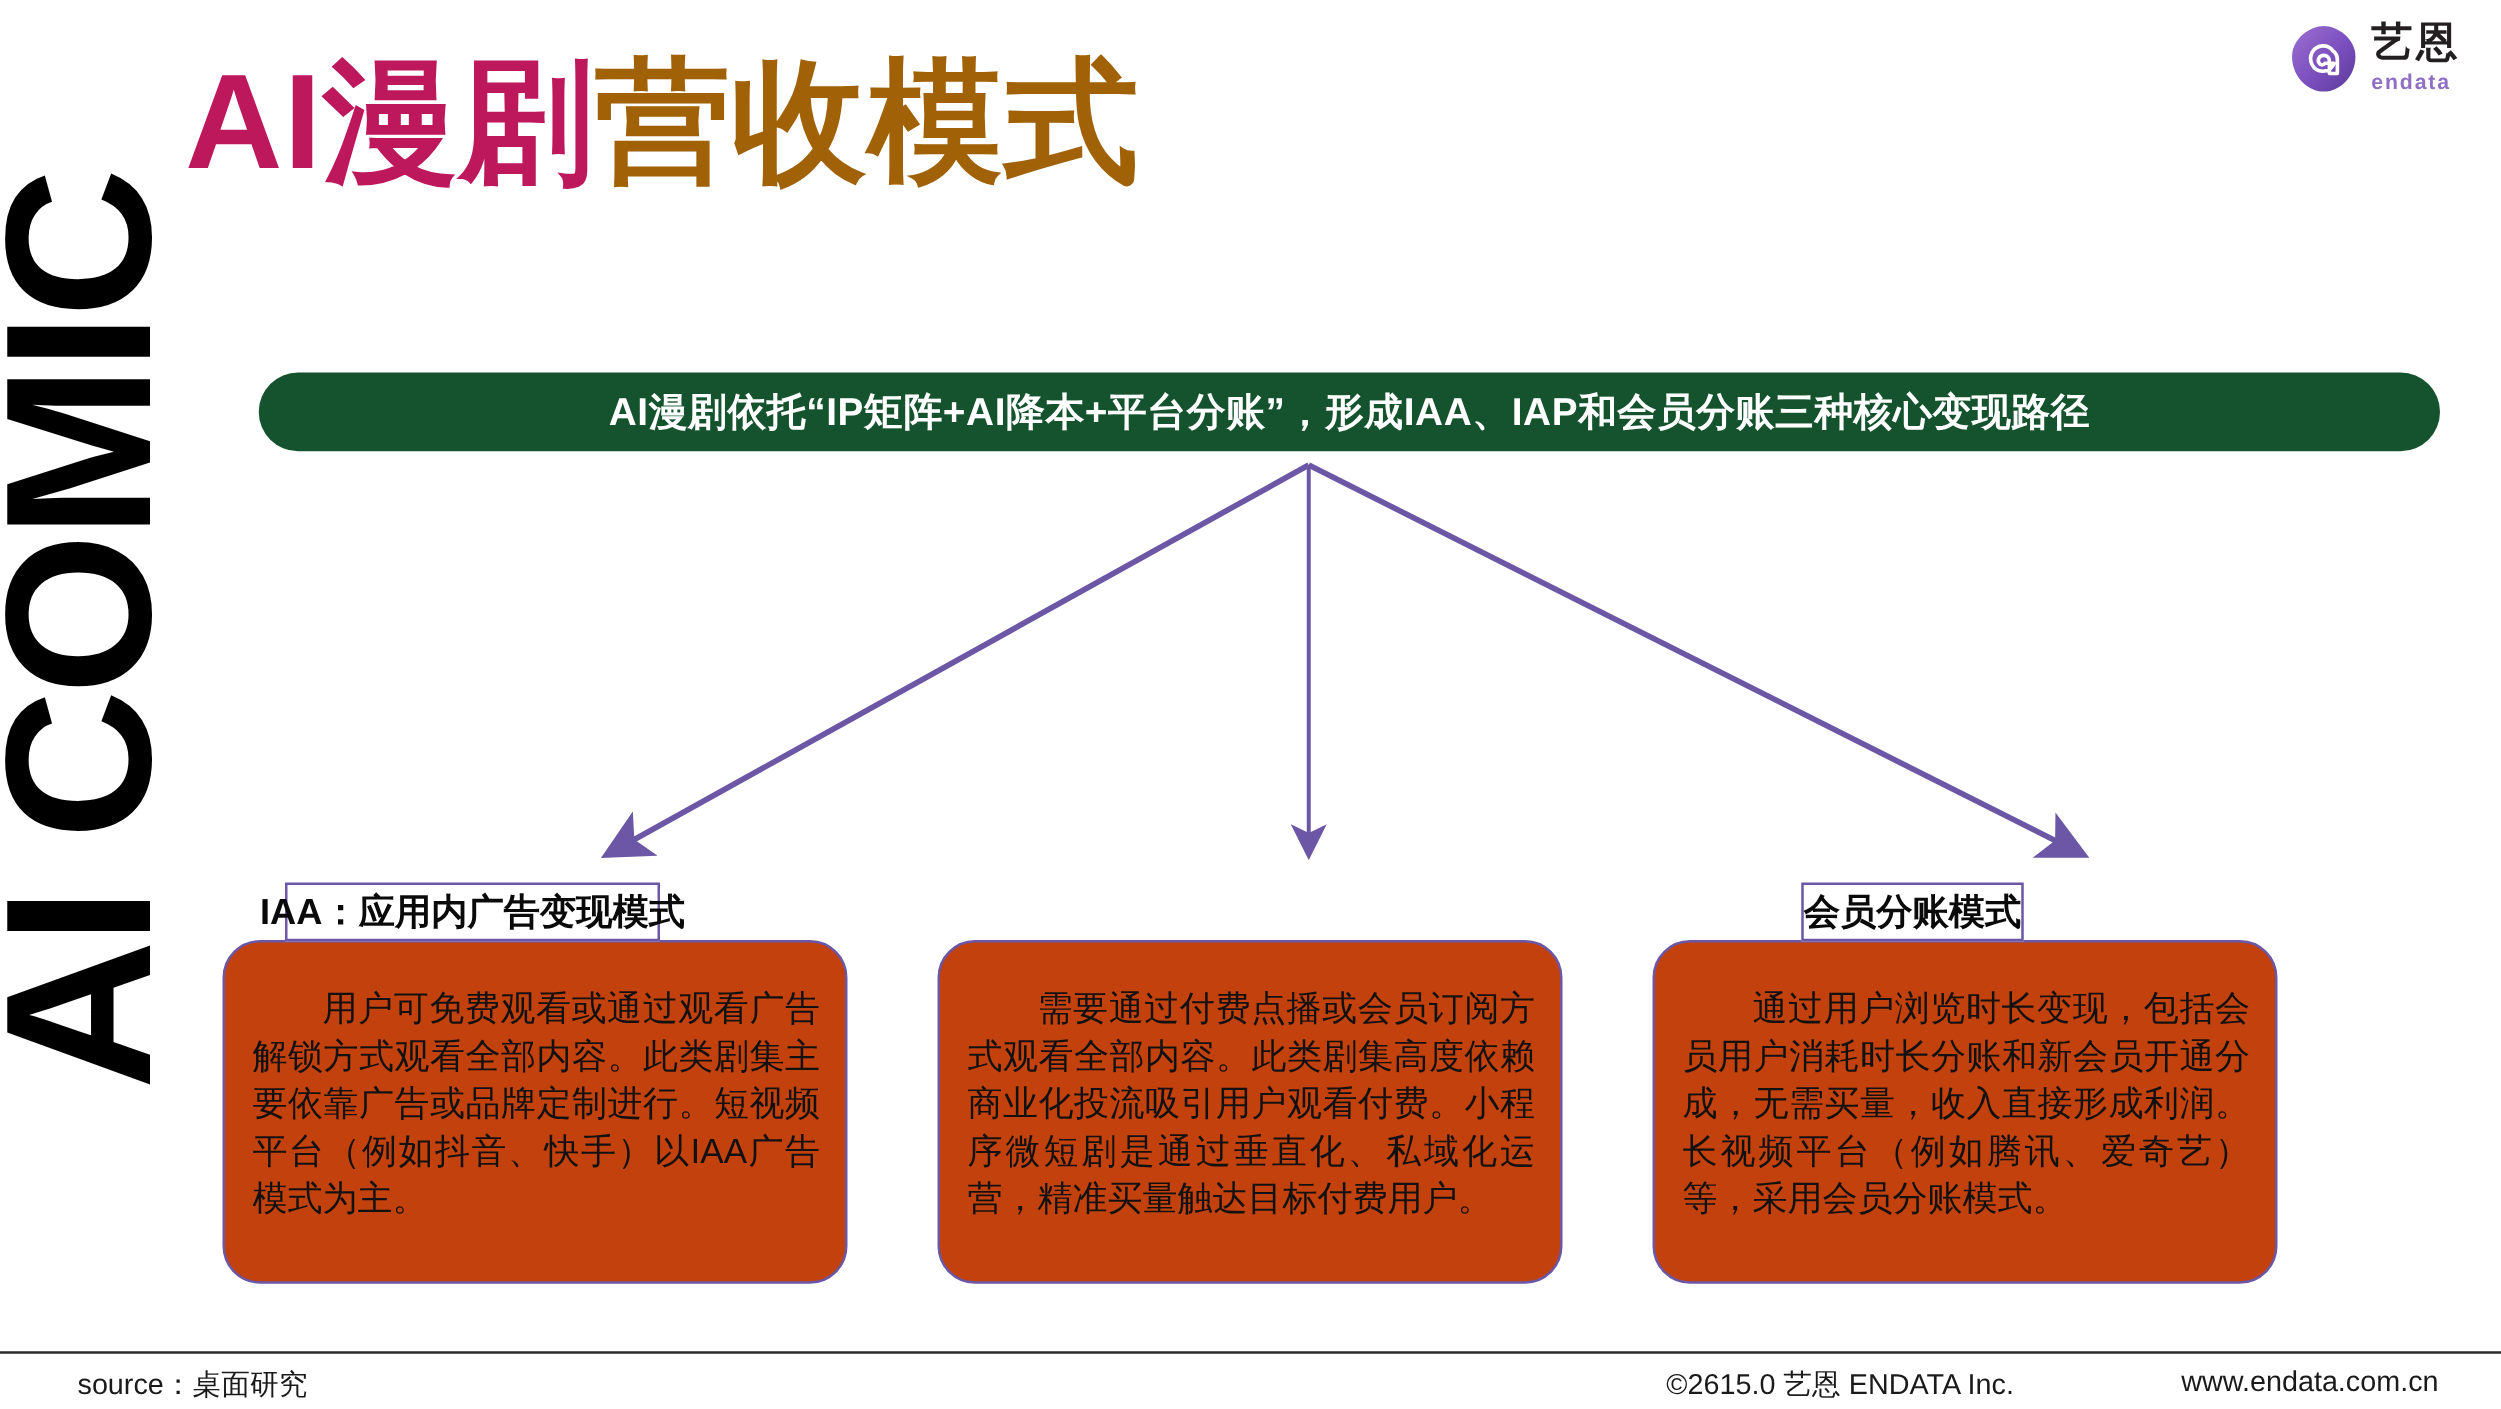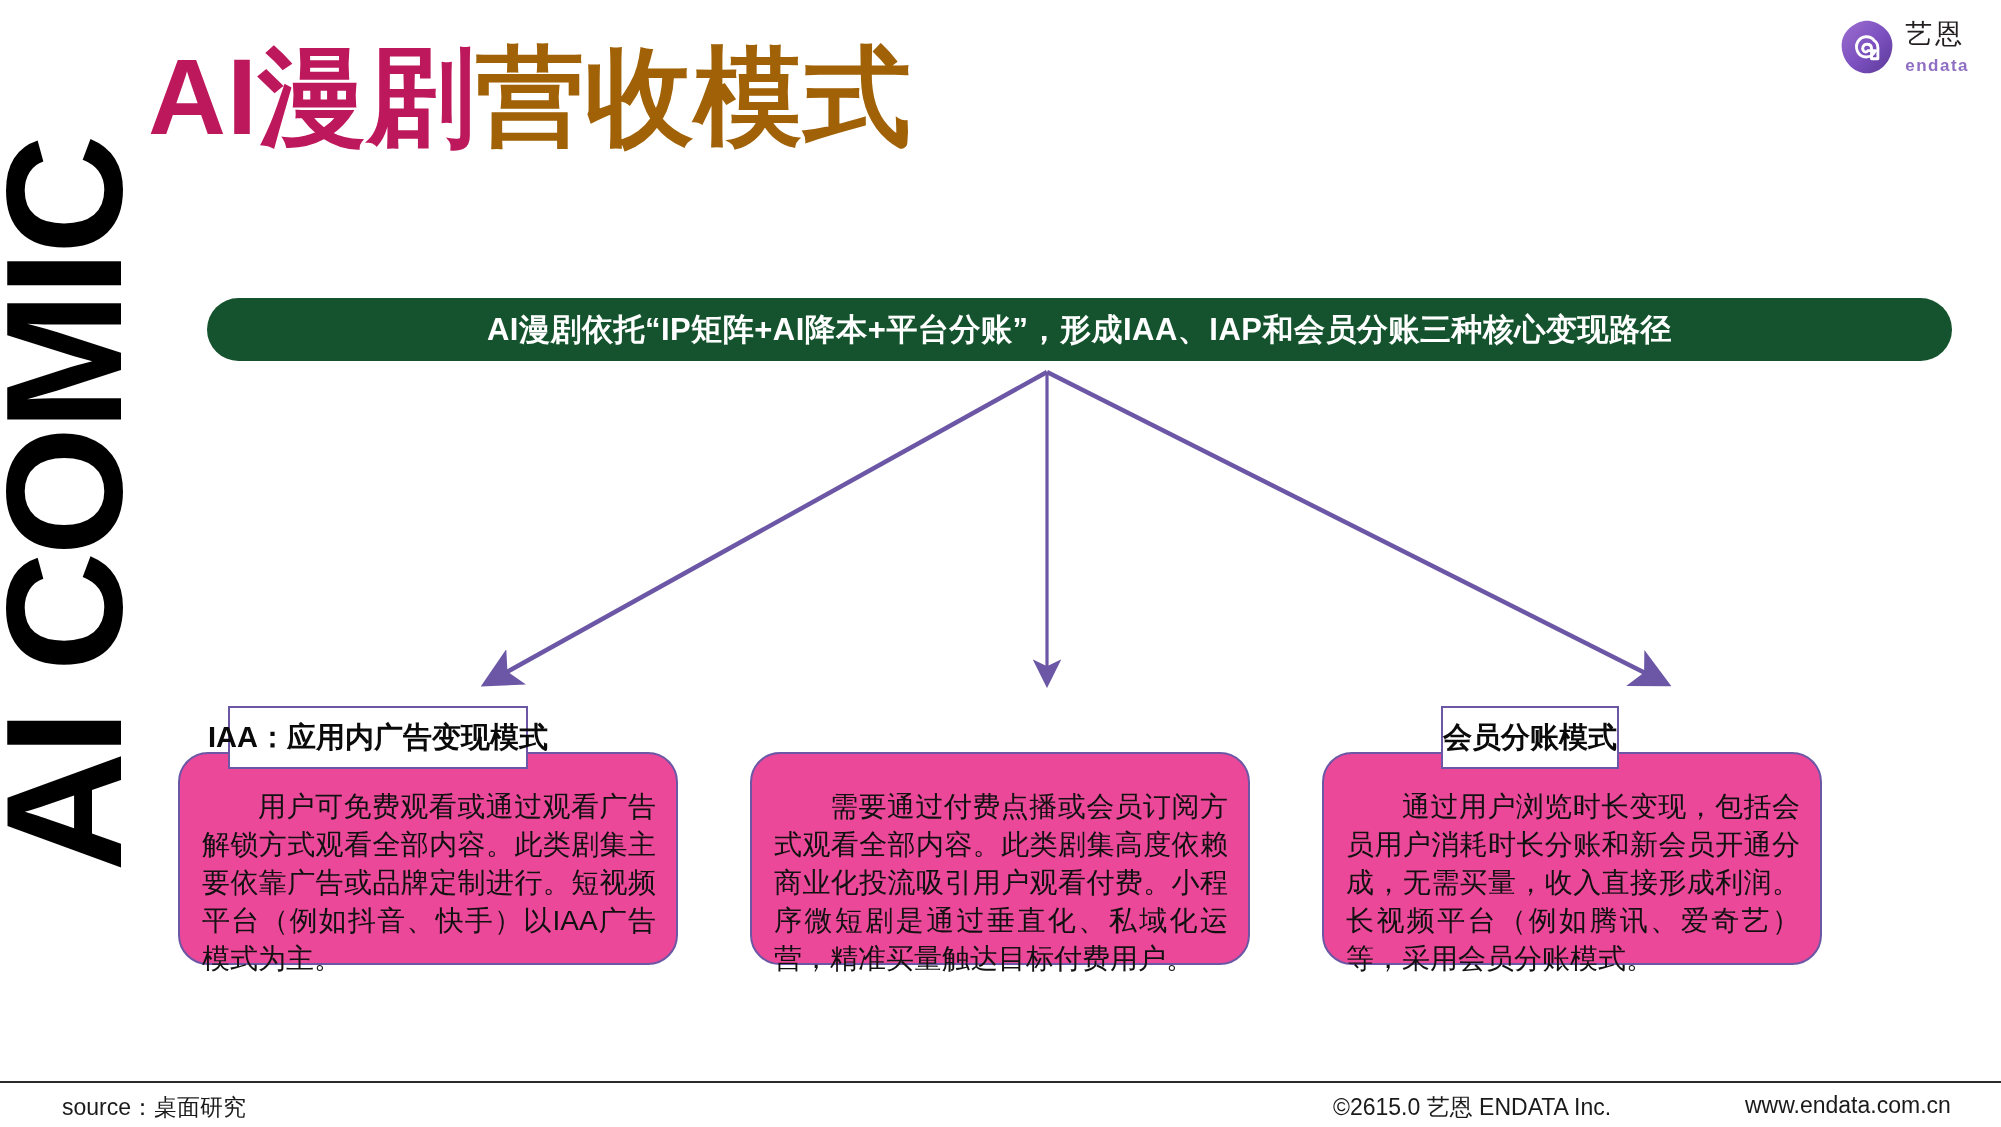--- a/index.html
+++ b/index.html
@@ -62,22 +62,22 @@
     gap: 9px;
   }
   .logo-mark { width: 58px; height: 58px; display:block; }
   .logo-text-wrap {
     display: flex;
     flex-direction: column;
     justify-content: center;
     line-height: 1;
   }
   .logo-cn {
-    font-size: 27px;
-    font-weight: normal;
+    font-size: 33px;
+    font-weight: bold;
     color: #231f20;
     letter-spacing: 3px;
     line-height: 36px;
   }
   .logo-en {
     font-size: 17px;
     font-weight: bold;
     color: #8f6fc4;
     letter-spacing: 1.5px;
     line-height: 25px;
@@ -111,43 +111,43 @@
     width: 2001px;
     height: 1127px;
     pointer-events: none;
   }
 
   
   .card {
     position: absolute;
     width: 500px;
     top: 752px;
-    height: 213px;
-    background: #ec4899;
+    height: 275px;
+    background: #c2410c;
     border: 2.5px solid #6B57A5;
     border-radius: 30px;
     box-sizing: border-box;
   }
   .card-body {
     position: absolute;
     left: 22px;
     right: 20px;
     top: 34px;
     font-size: 28px;
     line-height: 38px;
     color: #111111;
     text-indent: 56px;
     text-align: justify;
     text-justify: inter-ideograph;
     letter-spacing: 0px;
   }
   .card-head {
     position: absolute;
     top: 706px;
-    height: 63px;
+    height: 47px;
     background: #ffffff;
     border: 2.5px solid #6B57A5;
     box-sizing: border-box;
     display: flex;
     align-items: center;
     justify-content: center;
     font-size: 29px;
     font-weight: bold;
     color: #0a0a0a;
     white-space: nowrap;

